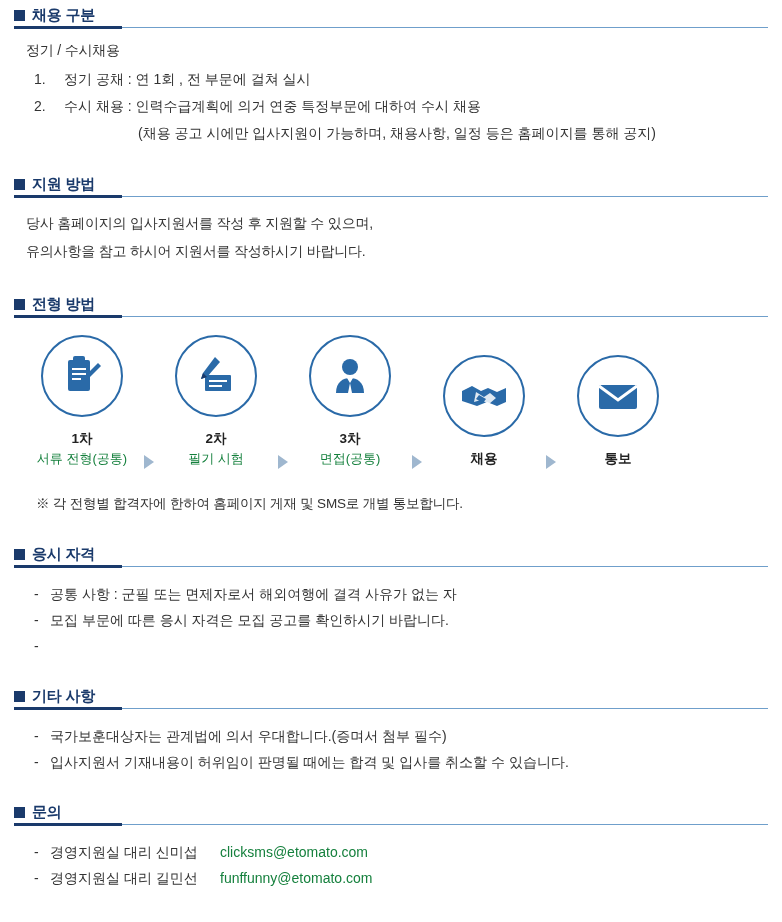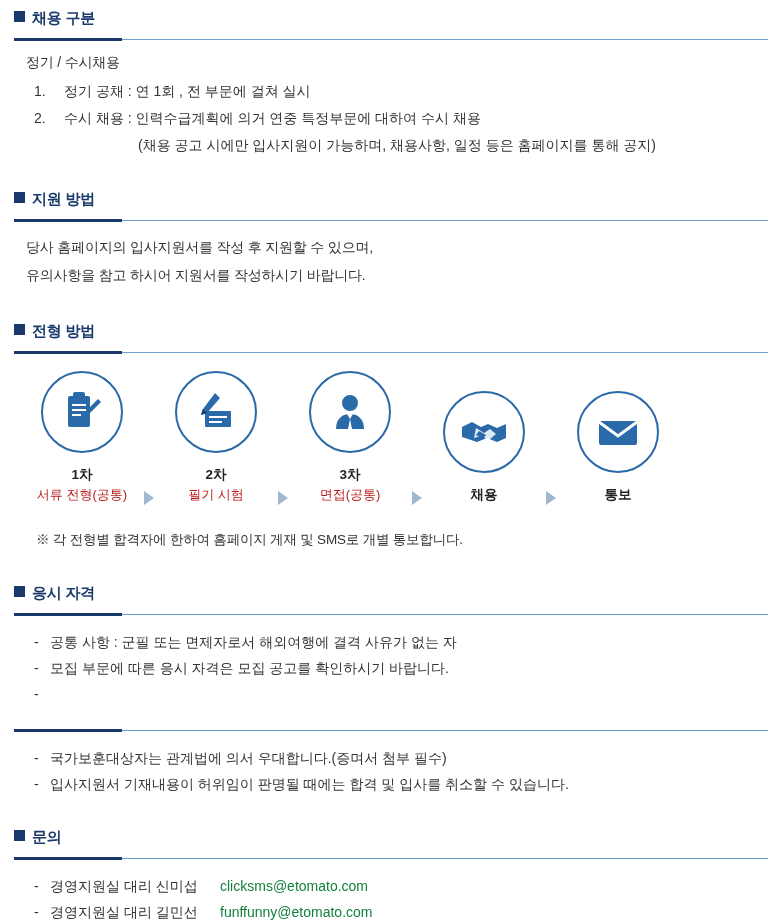--- a/index.html
+++ b/index.html
@@ -15,23 +15,23 @@
     width: 782px;
     height: 922px;
     overflow: hidden;
     padding: 0 14px;
   }
 
   
   .section { margin-top: 0; }
   .sec-head {
     display: flex;
-    align-items: center;
+    align-items: flex-end;
     position: relative;
-    height: 38px;
+    height: 26px;
   }
   .sec-head .marker {
     width: 11px; height: 11px;
     background: #1a3a6b;
     margin-right: 7px;
     margin-bottom: 5px;
     flex: 0 0 auto;
   }
   .sec-head .title {
     font-size: 15px;
@@ -79,21 +79,21 @@
     margin: 0 auto;
     display: flex; align-items: center; justify-content: center;
     background: #ffffff;
   }
   .circle svg { display: block; }
   .step .lbl1 {
     font-size: 13.5px; color: #222; font-weight: bold;
     margin-top: 12px; line-height: 20px;
   }
   .step .lbl2 {
-    font-size: 13px; color: #b91c1c; line-height: 20px;
+    font-size: 13px; color: #15803d; line-height: 20px;
   }
   .arrow {
     flex: 0 0 auto;
     width: 26px;
     margin-top: 34px;
     display: flex; justify-content: center;
   }
   .arrow i {
     display: block;
     width: 0; height: 0;
@@ -291,20 +291,24 @@
       </div>
       <div class="dash-row">
         <span class="dash">-</span>
       </div>
     </div>
   </div>
 
   <div class="sp-22"></div>
 
   <div class="section">
+    <div class="sec-head">
+      <span class="marker"></span>
+      <span class="title">기타 사항</span>
+    </div>
     <div class="rule-wrap">
       <div class="rule-thin"></div>
       <div class="rule-thick"></div>
     </div>
     <div class="body">
       <div class="sp-4"></div>
       <div class="dash-row">
         <span class="dash">-</span>
         <span>국가보훈대상자는 관계법에 의서 우대합니다.(증며서 첨부 필수)</span>
       </div>

